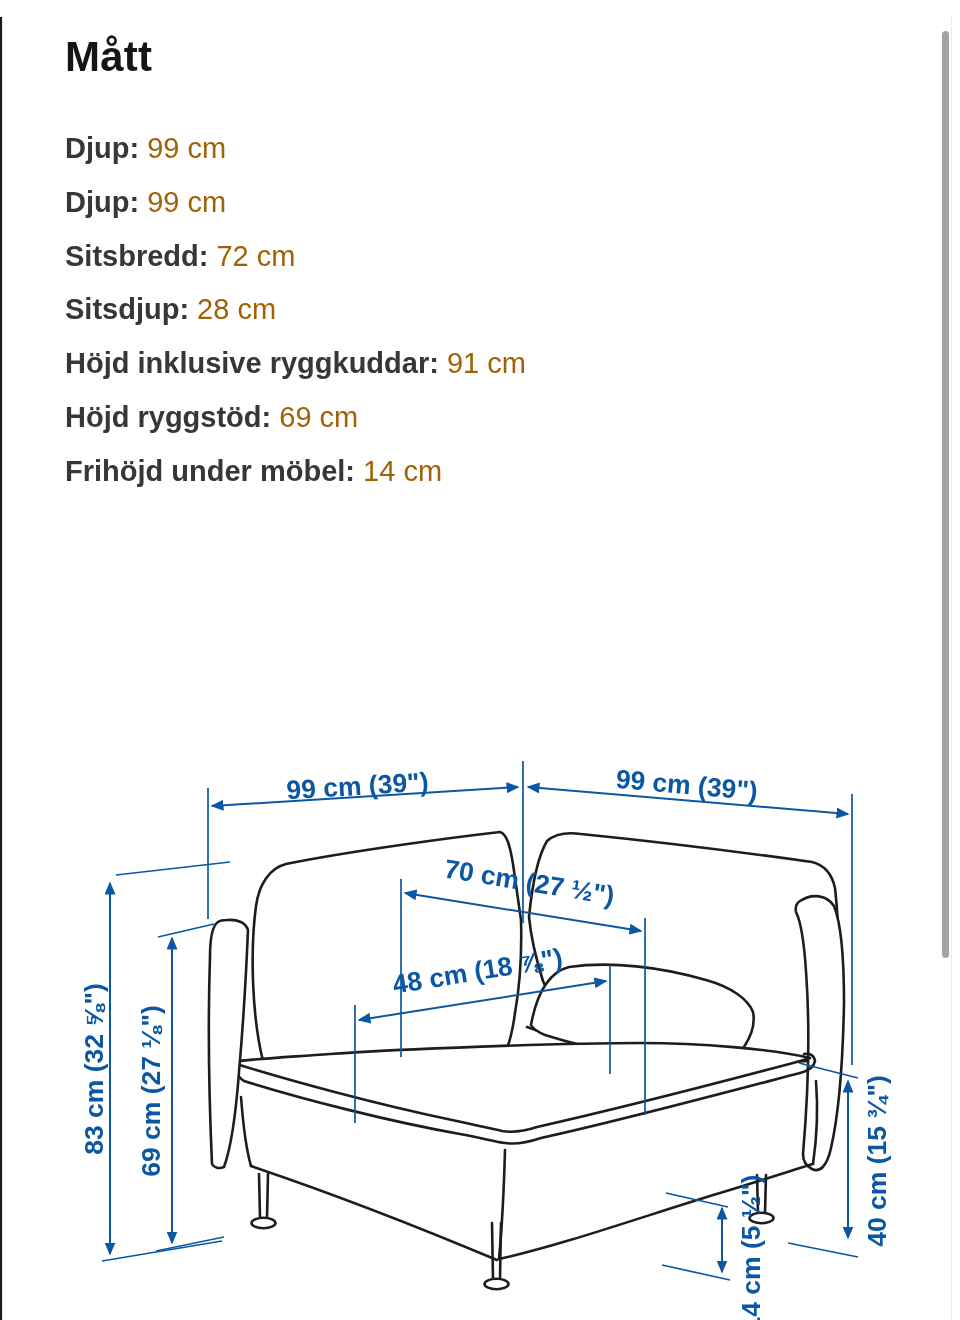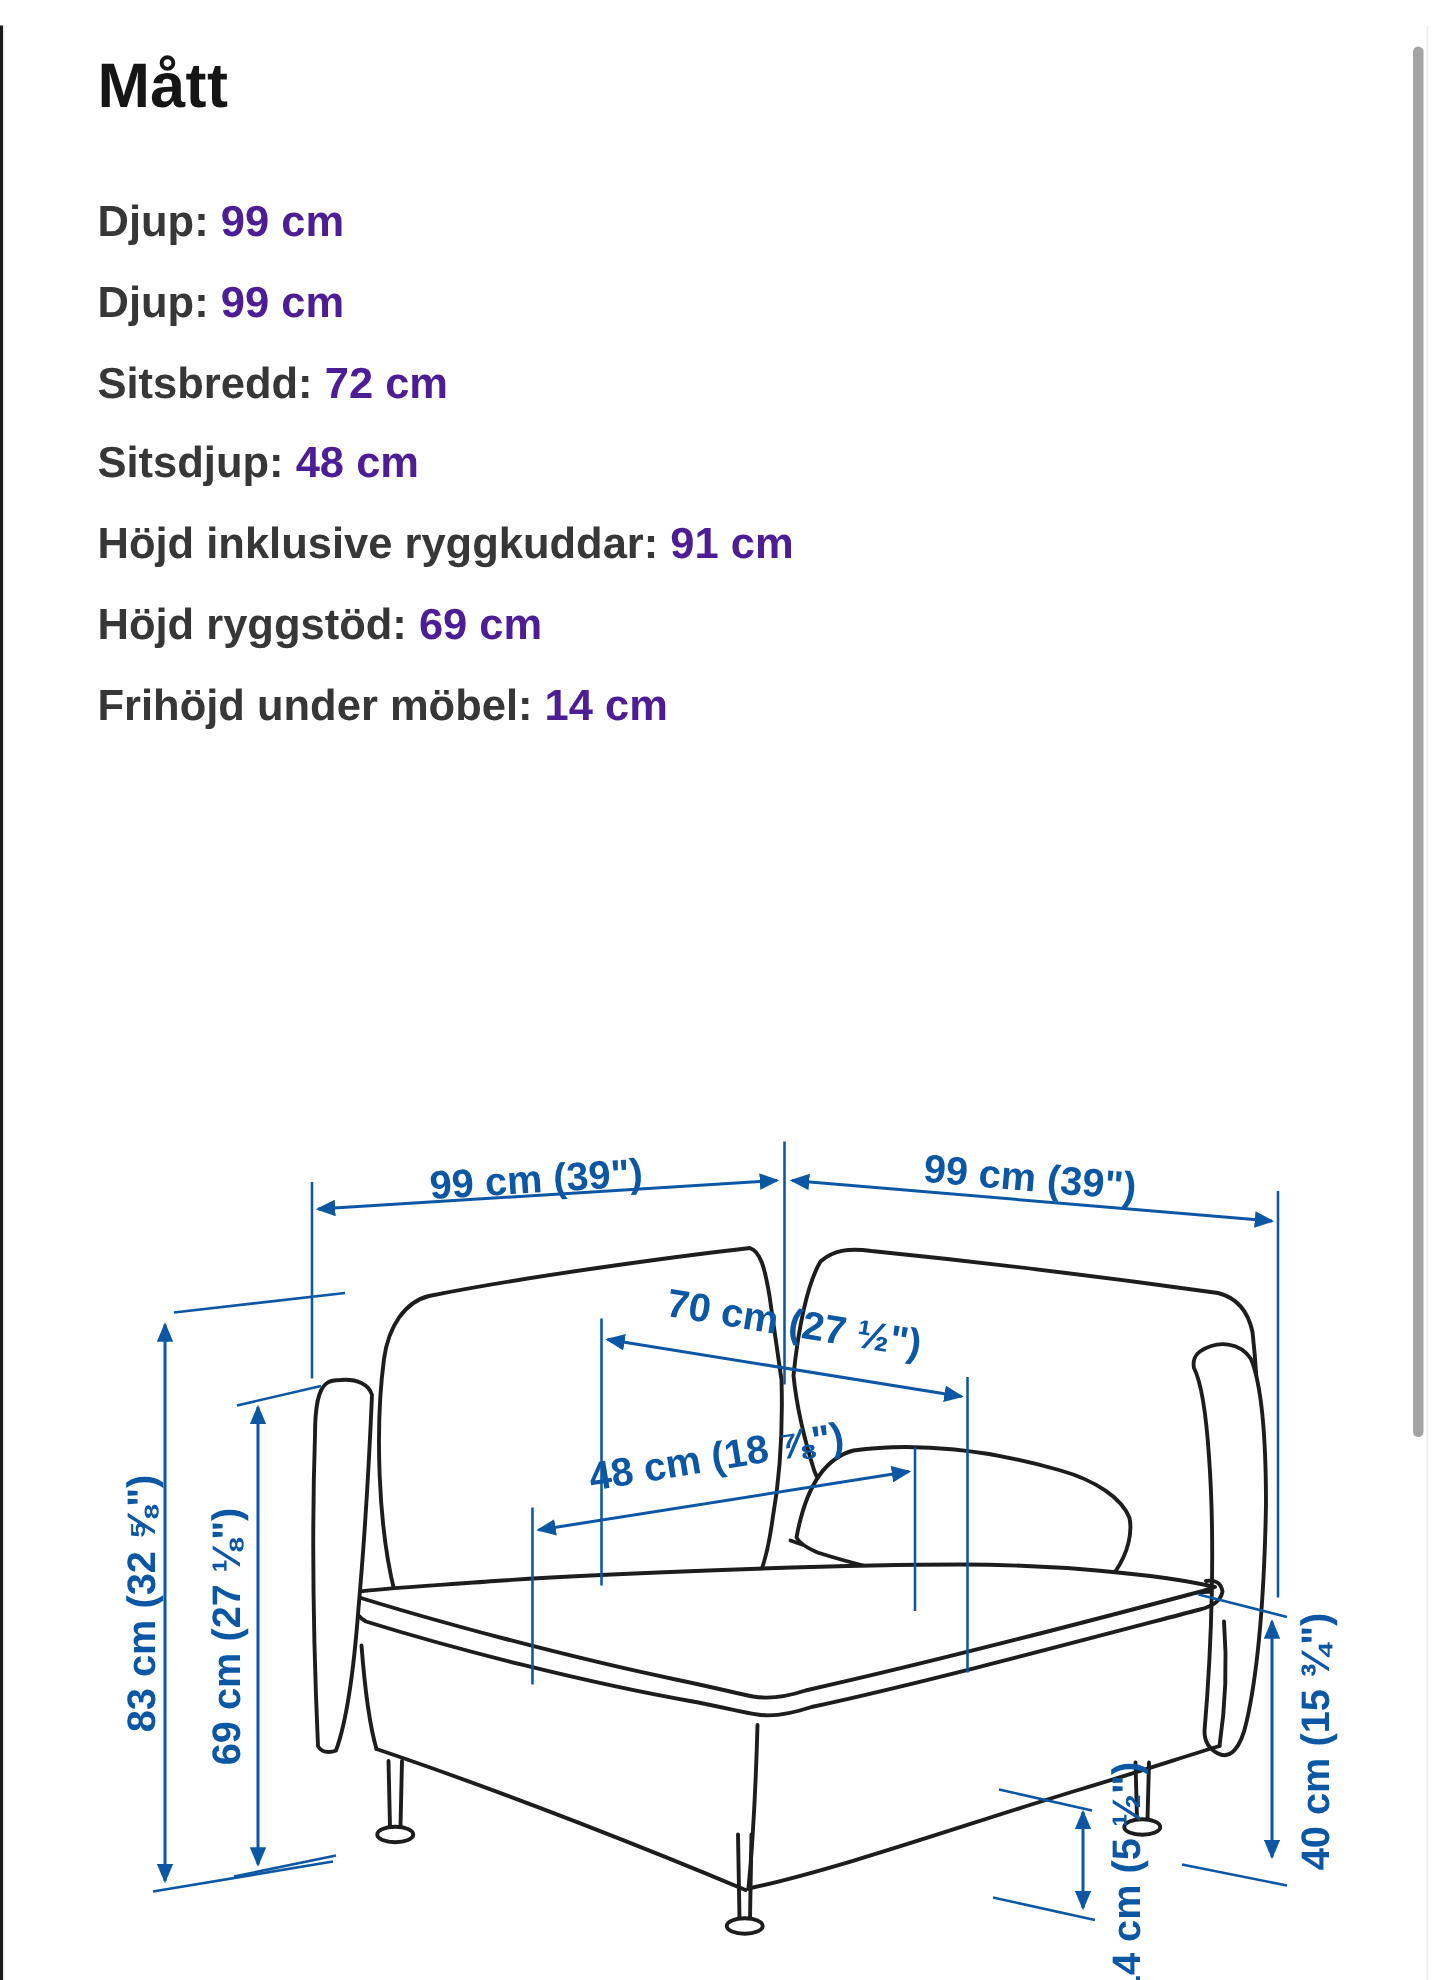--- a/index.html
+++ b/index.html
@@ -32,21 +32,21 @@
   }
   ul.meas{
     list-style:none;margin:41px 0 0 0;padding:0;
   }
   ul.meas li{
     font-size:29px;line-height:53.7px;
     color:#565656;
     white-space:nowrap;
   }
   ul.meas .lbl{font-weight:700;color:#373737;}
-  ul.meas .val{font-weight:700;color:#4c1d95;}
+  ul.meas .val{font-weight:400;color:#a16207;}
 
   
   .diagram{position:absolute;left:0;top:700px;width:960px;height:612px;}
   .dim-label{
     font-family:"Liberation Sans", sans-serif;
     font-size:26.5px;font-weight:700;
   }
 </style>
 </head>
 <body>
@@ -57,21 +57,21 @@
   <div class="left-border-light"></div>
   <div class="right-edge-line"></div>
   <div class="bottom-line"></div>
 
   <div class="content">
     <h1 class="title">Mått</h1>
     <ul class="meas">
       <li><span class="lbl">Djup:</span> <span class="val">99 cm</span></li>
       <li><span class="lbl">Djup:</span> <span class="val">99 cm</span></li>
       <li><span class="lbl">Sitsbredd:</span> <span class="val">72 cm</span></li>
-      <li><span class="lbl">Sitsdjup:</span> <span class="val">48 cm</span></li>
+      <li><span class="lbl">Sitsdjup:</span> <span class="val">28 cm</span></li>
       <li><span class="lbl">Höjd inklusive ryggkuddar:</span> <span class="val">91 cm</span></li>
       <li><span class="lbl">Höjd ryggstöd:</span> <span class="val">69 cm</span></li>
       <li><span class="lbl">Frihöjd under möbel:</span> <span class="val">14 cm</span></li>
     </ul>
   </div>
 
   <svg class="diagram" viewBox="0 700 960 612" xmlns="http://www.w3.org/2000/svg">
     <defs>
       <marker id="ah" markerWidth="14" markerHeight="11" refX="11.5" refY="5.5" orient="auto-start-reverse" markerUnits="userSpaceOnUse">
         <path d="M0,0 L13,5.5 L0,11 Z" fill="#0b57a4"></path>

